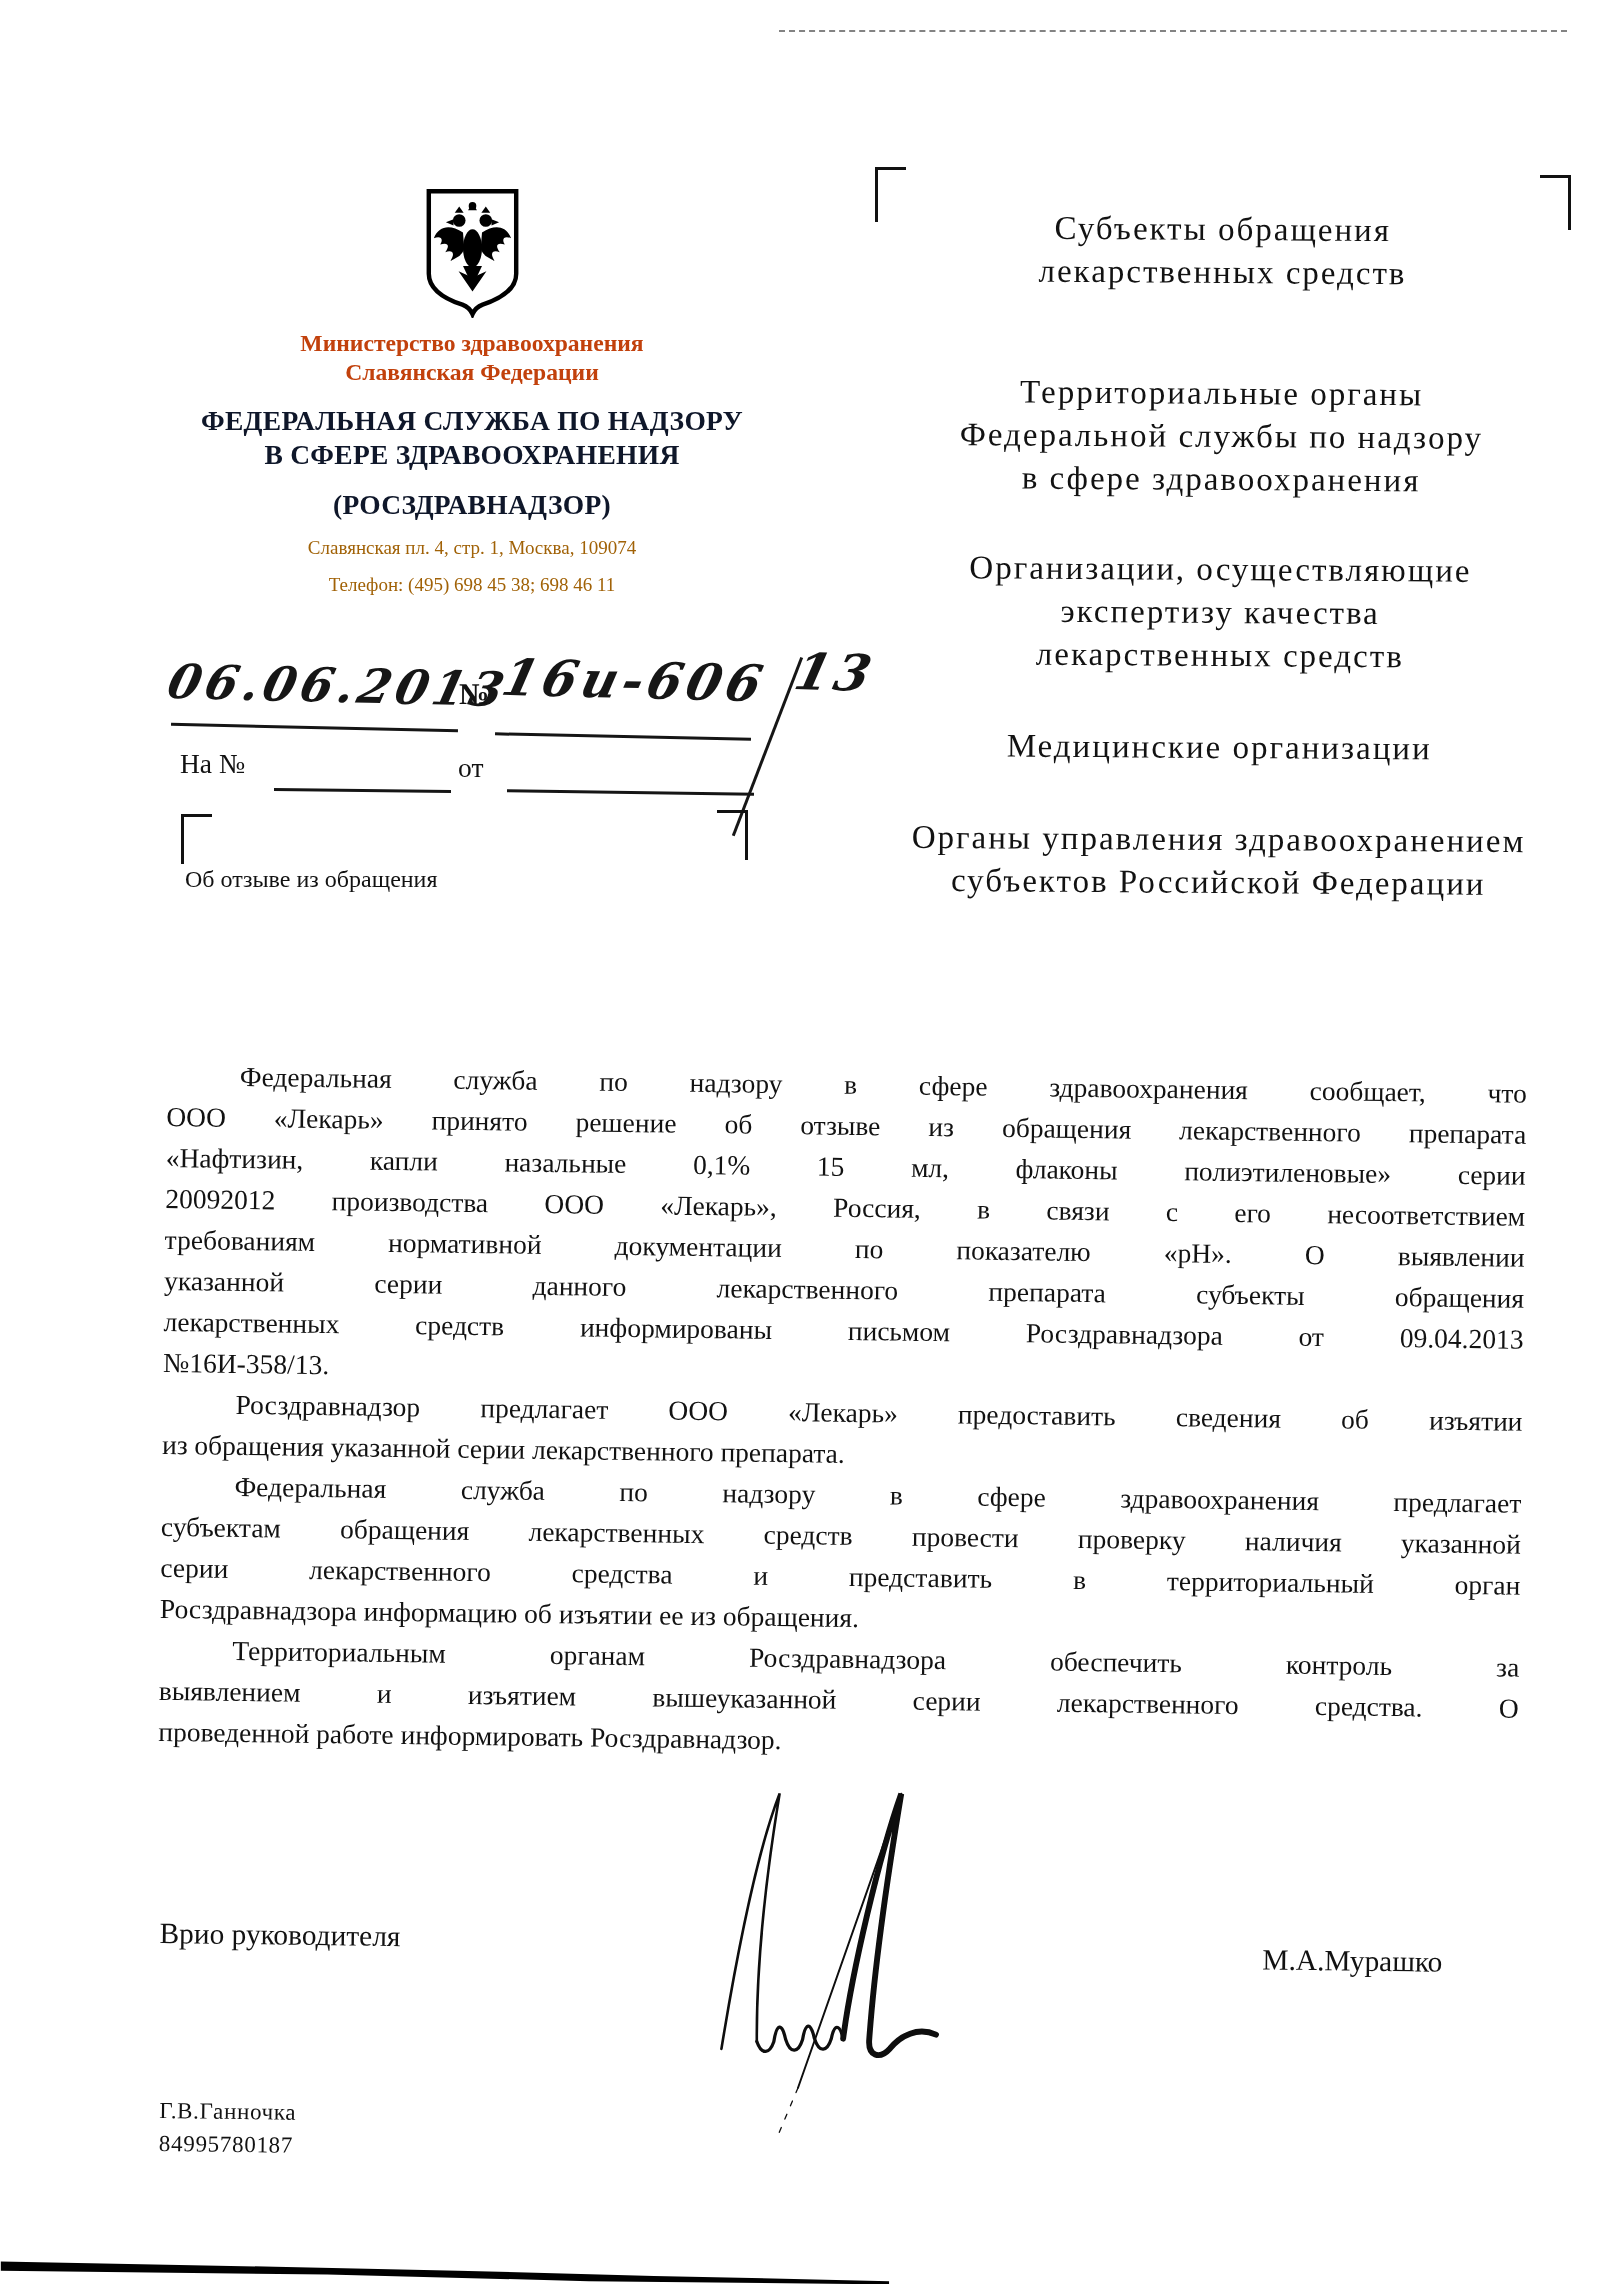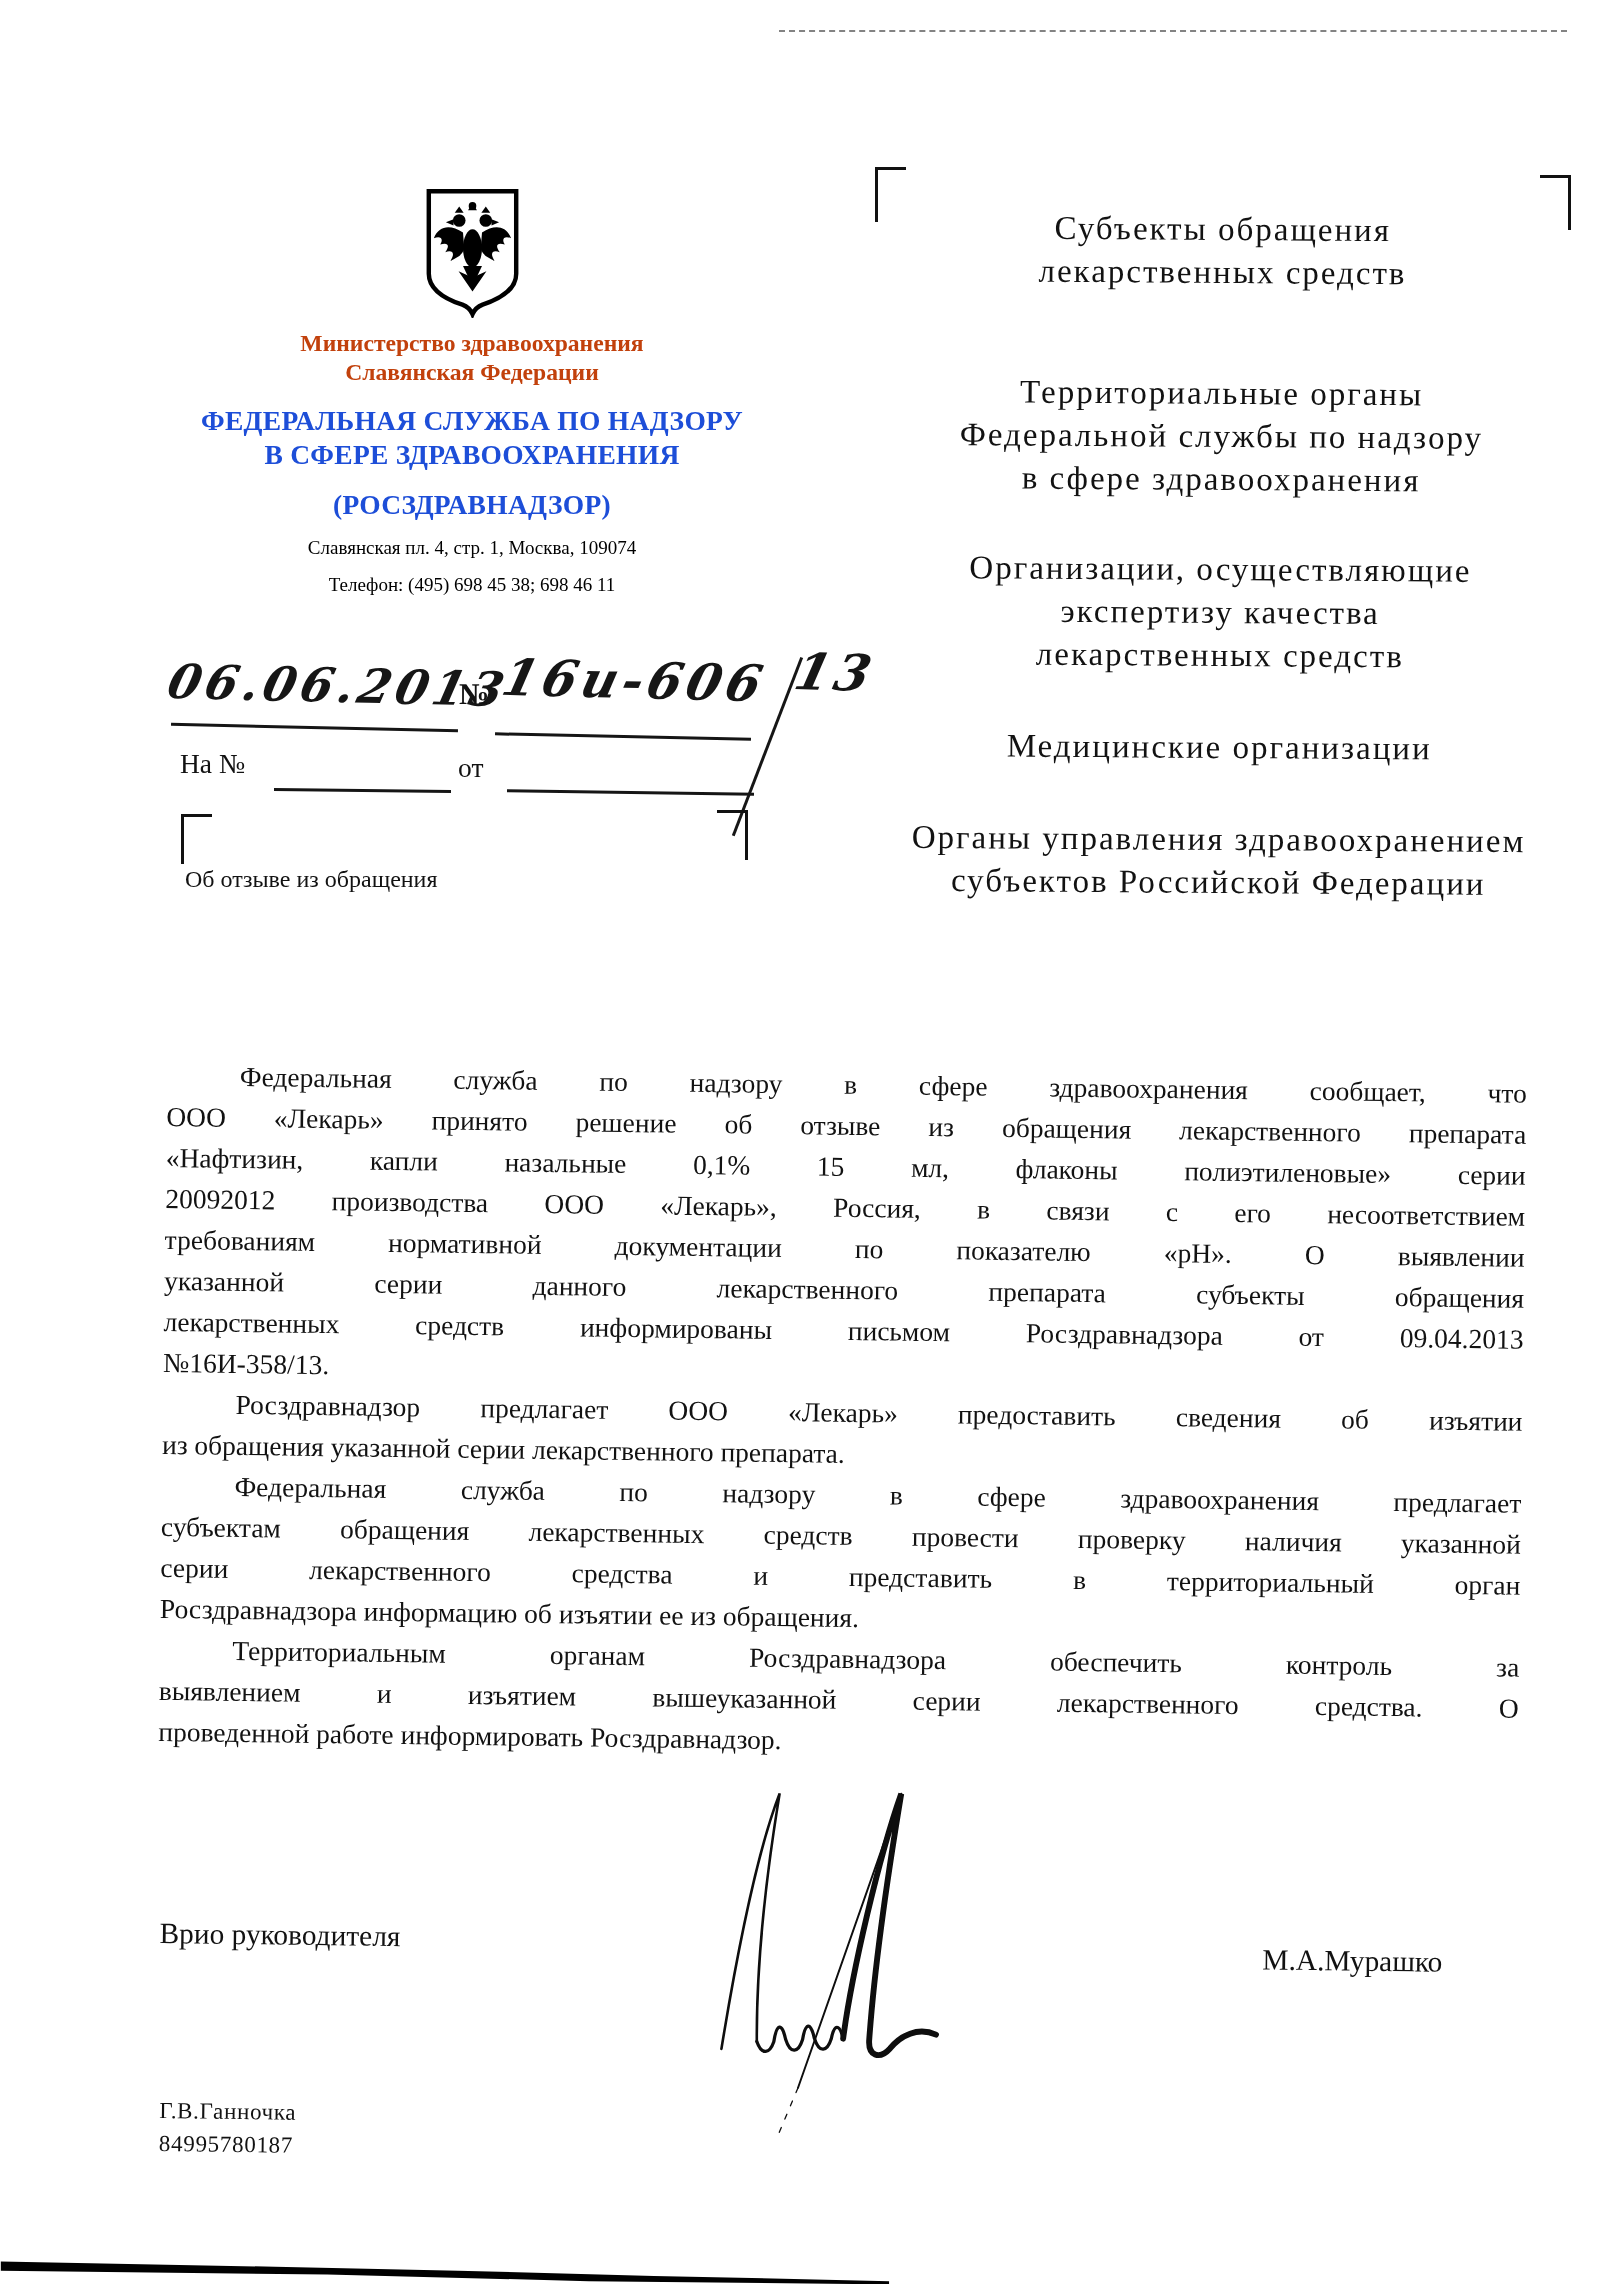--- a/index.html
+++ b/index.html
@@ -6,22 +6,22 @@
   .page{position:relative;width:1618px;height:2284px;background:#fff;overflow:hidden;
         font-family:"Liberation Serif","DejaVu Serif",serif;color:#121212;}
   
   .top-artifact{position:absolute;left:779px;top:30px;width:788px;height:0;
         border-top:2.6px dashed rgba(30,30,30,.55);}
   .bottom-artifact{position:absolute;left:0;top:2255px;}
   
   .lh{position:absolute;left:150px;top:185px;width:644px;text-align:center;}
   .emblem{display:block;margin:0 auto;}
   .ministry{margin-top:10.5px;font-weight:bold;font-size:23.6px;line-height:29px;color:#c2410c;}
-  .agency{margin-top:17px;font-weight:bold;font-size:27.5px;line-height:34px;color:#1d4ed8;letter-spacing:0.3px;}
-  .addr{margin-top:13px;font-size:19px;line-height:26px;color:#000000;}
+  .agency{margin-top:17px;font-weight:bold;font-size:27.5px;line-height:34px;color:#0f172a;letter-spacing:0.3px;}
+  .addr{margin-top:13px;font-size:19px;line-height:26px;color:#a16207;}
   
   .stamp{position:absolute;left:167px;top:646px;width:752px;height:216px;}
   .hand{font-family:"DejaVu Serif",serif;font-style:italic;font-weight:bold;color:#161616;
         transform:skewX(-12deg) rotate(1.4deg);letter-spacing:4.6px;white-space:nowrap;}
   .hand-date{position:absolute;left:1.3px;top:11.8px;font-size:47px;}
   .no-sign{position:absolute;left:292px;top:31px;font-size:30px;font-weight:bold;}
   .hand-numA{position:absolute;left:336px;top:5.2px;font-size:50px;}
   .hand-numB{position:absolute;left:629px;top:-2.6px;font-size:50px;}
   .u-line{position:absolute;background:#151515;height:3.3px;}
   .slash{position:absolute;left:599px;top:5.2px;width:2.6px;height:191px;background:#161616;

